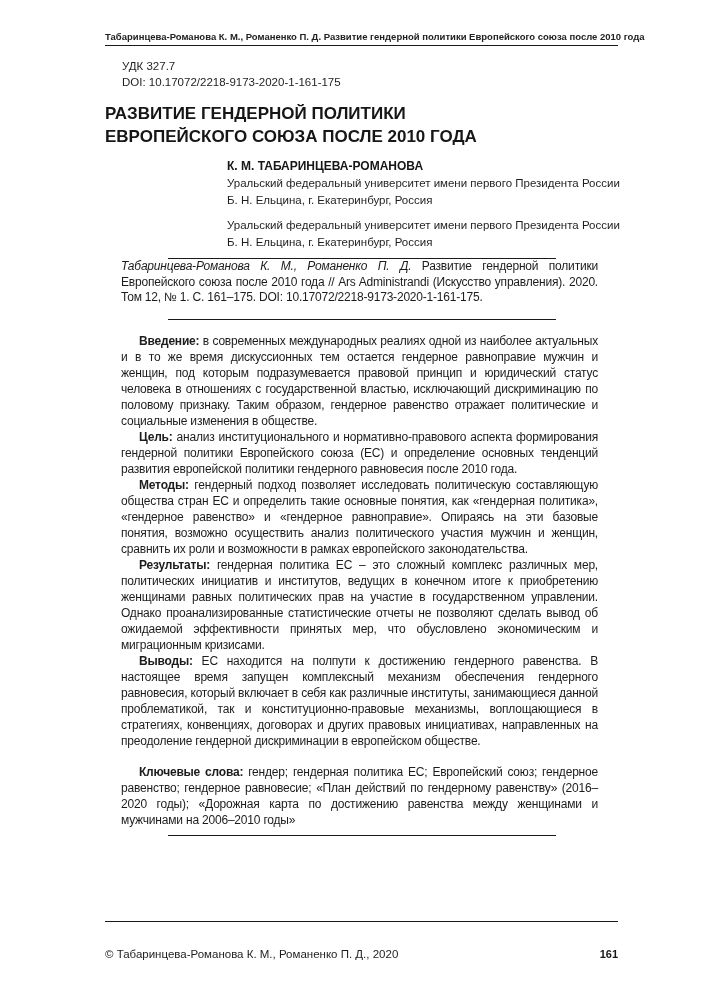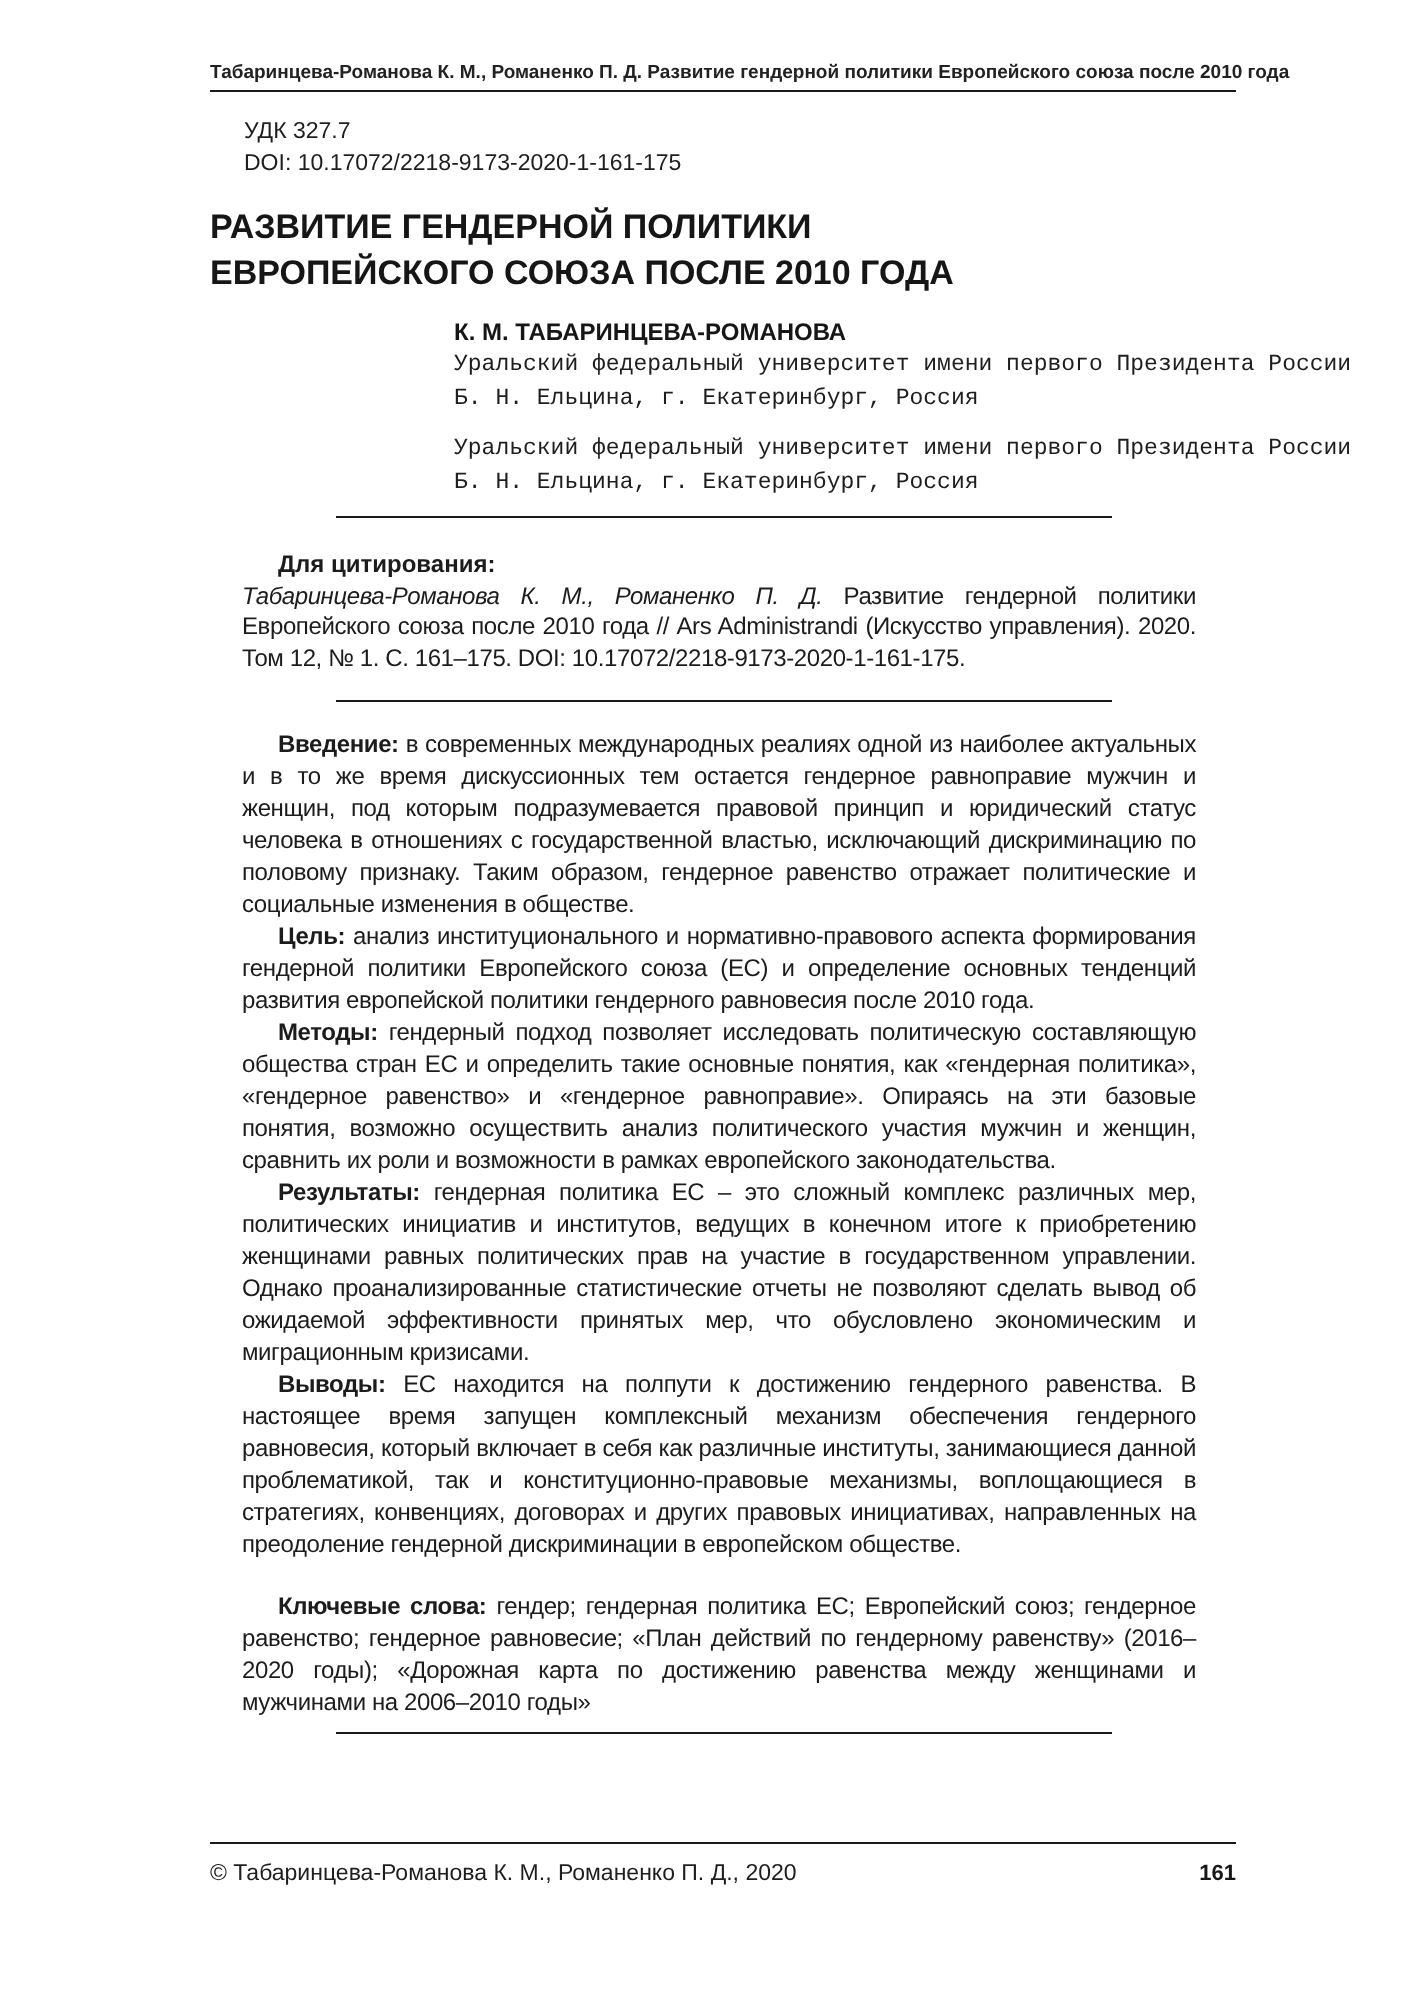--- a/index.html
+++ b/index.html
@@ -22,21 +22,21 @@
 
   .article-title {
     margin:12px 0 0; font-size:17px; line-height:23px; font-weight:bold;
     text-align:left; color:#161616;
   }
   .article-title span { display:block; }
 
   .author-block { margin:10px 2px 0 122px; }
   .author-block.second { margin-top:9px; }
   .author-name { font-size:12px; font-weight:bold; line-height:17px; color:#161616; }
-  .author-affil { font-size:11.5px; line-height:16.5px; white-space:nowrap; color:#1e1e1e;font-family:Liberation Mono, monospace; }
+  .author-affil { font-size:11.5px; line-height:16.5px; white-space:nowrap; color:#1e1e1e; }
 
   .rule-short {
     width:388px; height:0; margin:8px auto 0;
     border:0; border-top:1.3px solid #1a1a1a;
   }
   .rule-short.after-citation { margin-top:13px; }
   .rule-short.after-keywords { margin-top:7px; }
 
   .cite-label {
     margin:16px 20px 0 16px; text-indent:18px;
@@ -51,21 +51,21 @@
   .body-text { margin:13px 20px 0 16px; }
   .body-text p {
     margin:0; font-size:12px; line-height:16px; text-align:justify;
     text-indent:18px; letter-spacing:-0.2px; color:#1c1c1c;
   }
   .body-text p.keywords { margin-top:15px; }
   .lead { font-weight:bold; }
 
   .footer {
     position:absolute; left:105px; top:921px; width:513px;
-    border-top:1.5px solid #1a1a1a; padding-top:9px;
+    border-top:1.5px solid #1a1a1a; padding-top:26px;
     display:flex; justify-content:space-between; align-items:baseline;
     font-size:11.5px; color:#1e1e1e;
   }
   .page-number { font-weight:bold; font-size:11px; color:#161616; }
 </style>
 </head>
 <body>
 
 <div class="page">
   <div class="content">
@@ -88,21 +88,20 @@
       <div class="author-affil">Б. Н. Ельцина, г. Екатеринбург, Россия</div>
     </div>
 
     <div class="author-block second">
       <div class="author-affil">Уральский федеральный университет имени первого Президента России</div>
       <div class="author-affil">Б. Н. Ельцина, г. Екатеринбург, Россия</div>
     </div>
 
     <div class="rule-short"></div>
 
-    <p class="cite-label">Для цитирования:</p>
     <p class="cite-text"><i>Табаринцева-Романова К. М., Романенко П. Д.</i><span> Развитие гендерной политики Европейского союза после 2010 года // Ars Administrandi (Искусство управления). 2020. Том 12, № 1. С. 161–175. DOI: 10.17072/2218-9173-2020-1-161-175.</span></p>
 
     <div class="rule-short after-citation"></div>
 
     <div class="body-text">
       <p><b class="lead">Введение:</b><span> в современных международных реалиях одной из наиболее актуальных и в то же время дискуссионных тем остается гендерное равноправие мужчин и женщин, под которым подразумевается правовой принцип и юридический статус человека в отношениях с государственной властью, исключающий дискриминацию по половому признаку. Таким образом, гендерное равенство отражает политические и социальные изменения в обществе.</span></p>
       <p><b class="lead">Цель:</b><span> анализ институционального и нормативно-правового аспекта формирования гендерной политики Европейского союза (ЕС) и определение основных тенденций развития европейской политики гендерного равновесия после 2010 года.</span></p>
       <p><b class="lead">Методы:</b><span> гендерный подход позволяет исследовать политическую составляющую общества стран ЕС и определить такие основные понятия, как «гендерная политика», «гендерное равенство» и «гендерное равноправие». Опираясь на эти базовые понятия, возможно осуществить анализ политического участия мужчин и женщин, сравнить их роли и возможности в рамках европейского законодательства.</span></p>
       <p><b class="lead">Результаты:</b><span> гендерная политика ЕС – это сложный комплекс различных мер, политических инициатив и институтов, ведущих в конечном итоге к приобретению женщинами равных политических прав на участие в государственном управлении. Однако проанализированные статистические отчеты не позволяют сделать вывод об ожидаемой эффективности принятых мер, что обусловлено экономическим и миграционным кризисами.</span></p>
       <p><b class="lead">Выводы:</b><span> ЕС находится на полпути к достижению гендерного равенства. В настоящее время запущен комплексный механизм обеспечения гендерного равновесия, который включает в себя как различные институты, занимающиеся данной проблематикой, так и конституционно-правовые механизмы, воплощающиеся в стратегиях, конвенциях, договорах и других правовых инициативах, направленных на преодоление гендерной дискриминации в европейском обществе.</span></p>

